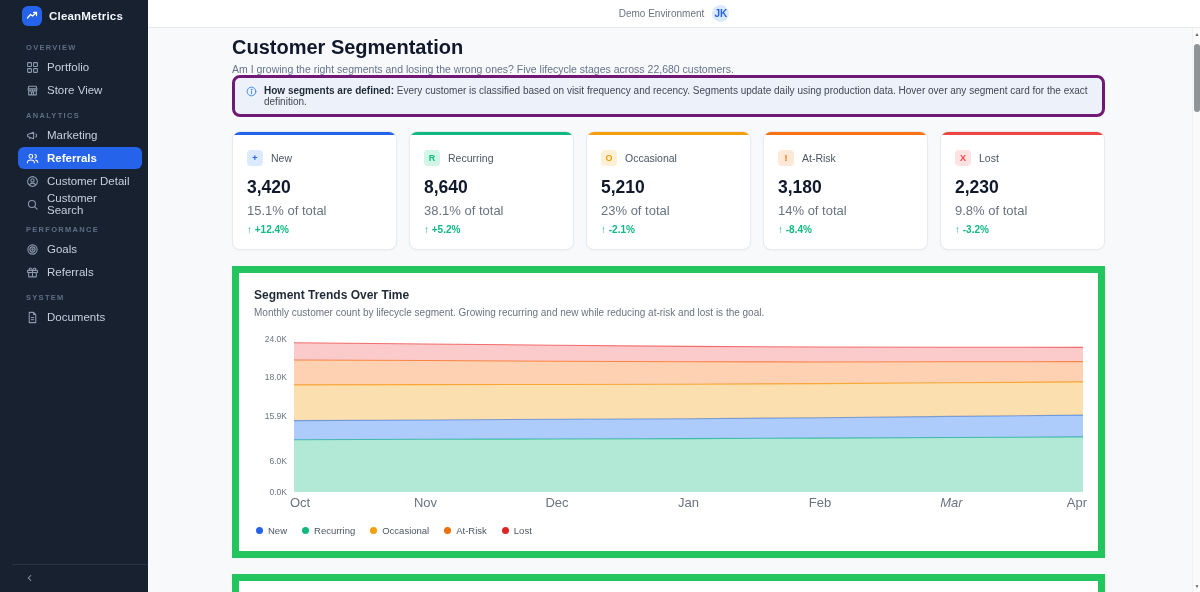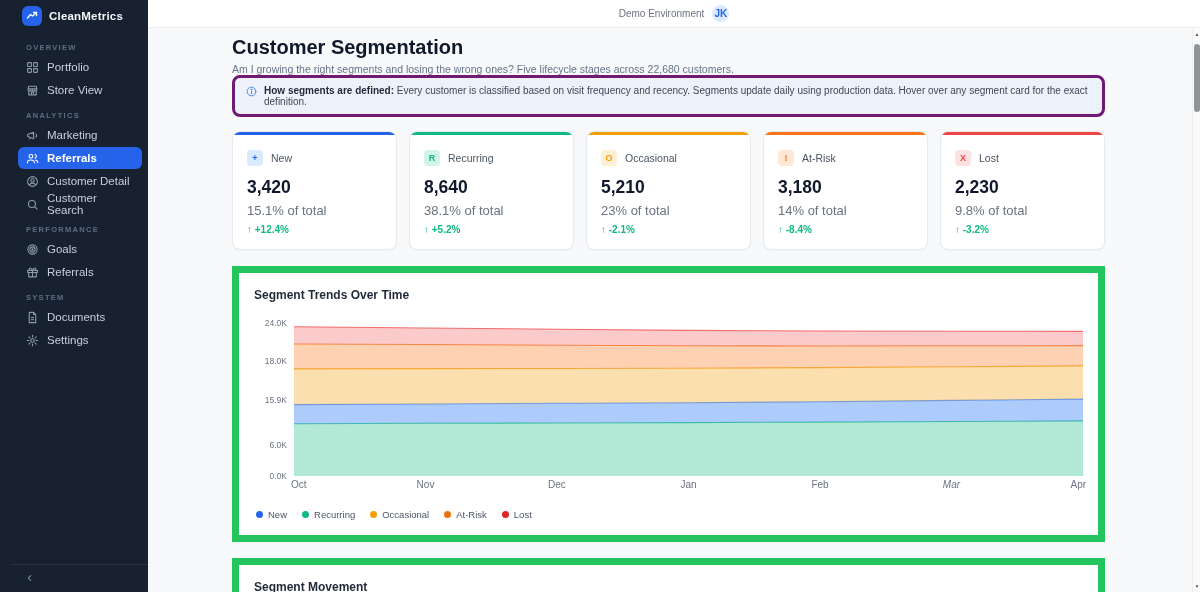--- a/index.html
+++ b/index.html
@@ -67,21 +67,21 @@
     border-radius:0; padding:15px 15px; box-shadow:0 1px 2px rgba(16,24,40,.03); }
   .panel-title { font-size:12px; font-weight:bold; color:#1f2937; }
   .panel-subtitle { font-size:10px; color:#6b7280; margin-top:5px; }
   .chart-wrap { display:flex; margin-top:21px; }
   .y-axis { position:relative; width:40px; height:153px; flex:0 0 auto; }
   .y-tick { position:absolute; right:7px; font-size:8.5px; color:#6b7280;
     transform:translateY(-50%); }
   .plot { position:relative; flex:1 1 auto; height:153px; }
   .plot svg { display:block; width:100%; height:153px; }
   .x-axis { position:relative; height:14px; margin-left:40px; margin-top:3px; }
-  .x-tick { position:absolute; font-size:10px; color:#6b7280; transform:translateX(-50%); }
+  .x-tick { position:absolute; font-size:13px; color:#6b7280; transform:translateX(-50%); }
   .legend { display:flex; gap:15px; margin-top:16px; padding-left:2px; }
   .legend-item { display:flex; align-items:center; gap:5px; cursor:pointer; }
   .legend-dot { width:7px; height:7px; border-radius:50%; }
   .legend-label { font-size:9.5px; color:#4b5563; }
 
   .movement-panel { height:120px; }
 
   
   .scrollbar { position:absolute; right:0; top:28px; width:8px; height:564px;
     background:#fafafa; border-left:1px solid #f0f0f0; }
@@ -203,29 +203,20 @@
         <span class="nicon">
             <svg width="13" height="13" viewBox="0 0 24 24" fill="none" stroke="currentColor" stroke-width="2" stroke-linejoin="round">
               <path d="M6 2.5h8l4 4v15H6z"></path>
               <path d="M14 2.5v4h4"></path>
               <line x1="9" y1="12" x2="15" y2="12"></line>
               <line x1="9" y1="16" x2="15" y2="16"></line>
             </svg>
           </span>
         <span>Documents</span>
       </div>
-      <div class="nav-item">
-        <span class="nicon">
-            <svg width="13" height="13" viewBox="0 0 24 24" fill="none" stroke="currentColor" stroke-width="2" stroke-linecap="round">
-              <circle cx="12" cy="12" r="3.2"></circle>
-              <path d="M12 2.5v3M12 18.5v3M2.5 12h3M18.5 12h3M5.3 5.3l2.1 2.1M16.6 16.6l2.1 2.1M18.7 5.3l-2.1 2.1M7.4 16.6l-2.1 2.1"></path>
-            </svg>
-          </span>
-        <span>Settings</span>
-      </div>
     </div>
     <div class="sidebar-footer">
       <span><svg width="10" height="10" viewBox="0 0 24 24" fill="none" stroke="currentColor" stroke-width="2.5" stroke-linecap="round">
             <polyline points="14,6 8,12 14,18"></polyline>
           </svg></span>
     </div>
   </div>
 
   <div class="topbar">
     <span class="env-label">Demo Environment</span>
@@ -305,20 +296,21 @@
             </div>
           <div class="seg-value">2,230</div>
           <div class="seg-share">9.8% of total</div>
           <div class="seg-trend" style="color: rgb(16, 185, 129);">↑ -3.2%</div>
         </div>
       </div>
     </div>
 
     <div class="panel">
       <div class="panel-title">Segment Trends Over Time</div>
+      <div class="panel-subtitle">Monthly customer count by lifecycle segment. Growing recurring and new while reducing at-risk and lost is the goal.</div>
       <div class="chart-wrap">
         <div class="y-axis" id="y-axis">
             <span class="y-tick" style="top: 153px;">0.0K</span>
             <span class="y-tick" style="top: 122px; text-align: center;">6.0K</span>
             <span class="y-tick" style="top: 76.5px;">15.9K</span>
             <span class="y-tick" style="top: 38.25px;">18.0K</span>
             <span class="y-tick" style="top: 0px;">24.0K</span>
           </div>
         <div class="plot" id="plot">
             <svg viewBox="0 0 797 153" preserveAspectRatio="none">

